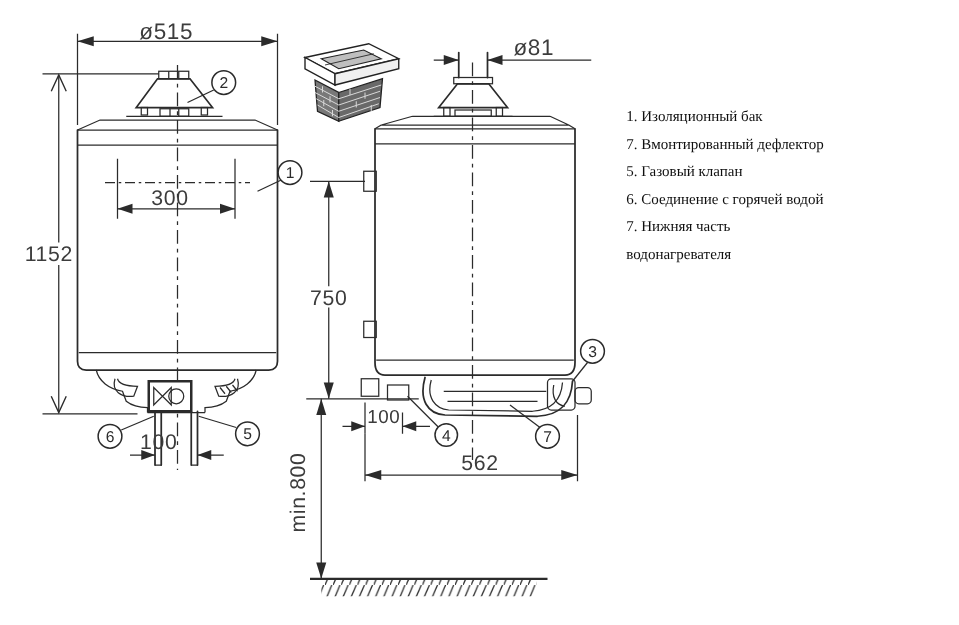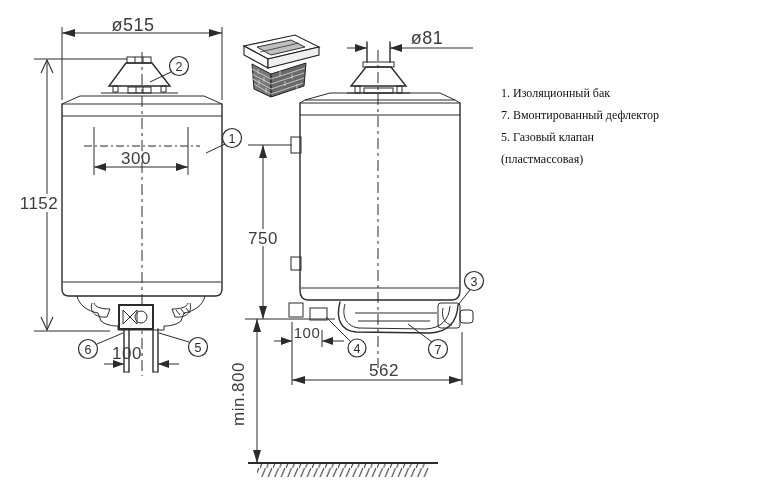--- a/index.html
+++ b/index.html
@@ -249,15 +249,17 @@
   <g>
     <path d="M248,463 H438" stroke="#2b2b2b" stroke-width="1.8" fill="none"></path>
     <rect x="257" y="464" width="172" height="13" fill="url(#hatch)"></rect>
   </g>
 </svg>
 
 <div class="legend">
   <div>1. Изоляционный бак</div>
   <div>7. Вмонтированный дефлектор</div>
   <div>5. Газовый клапан</div>
-  <div>(пластмассовая)</div>
+  <div>6. Соединение с горячей водой</div>
+  <div>7. Нижняя часть</div>
+  <div>водонагревателя</div>
 </div>
 </div>
 
 </body></html>

